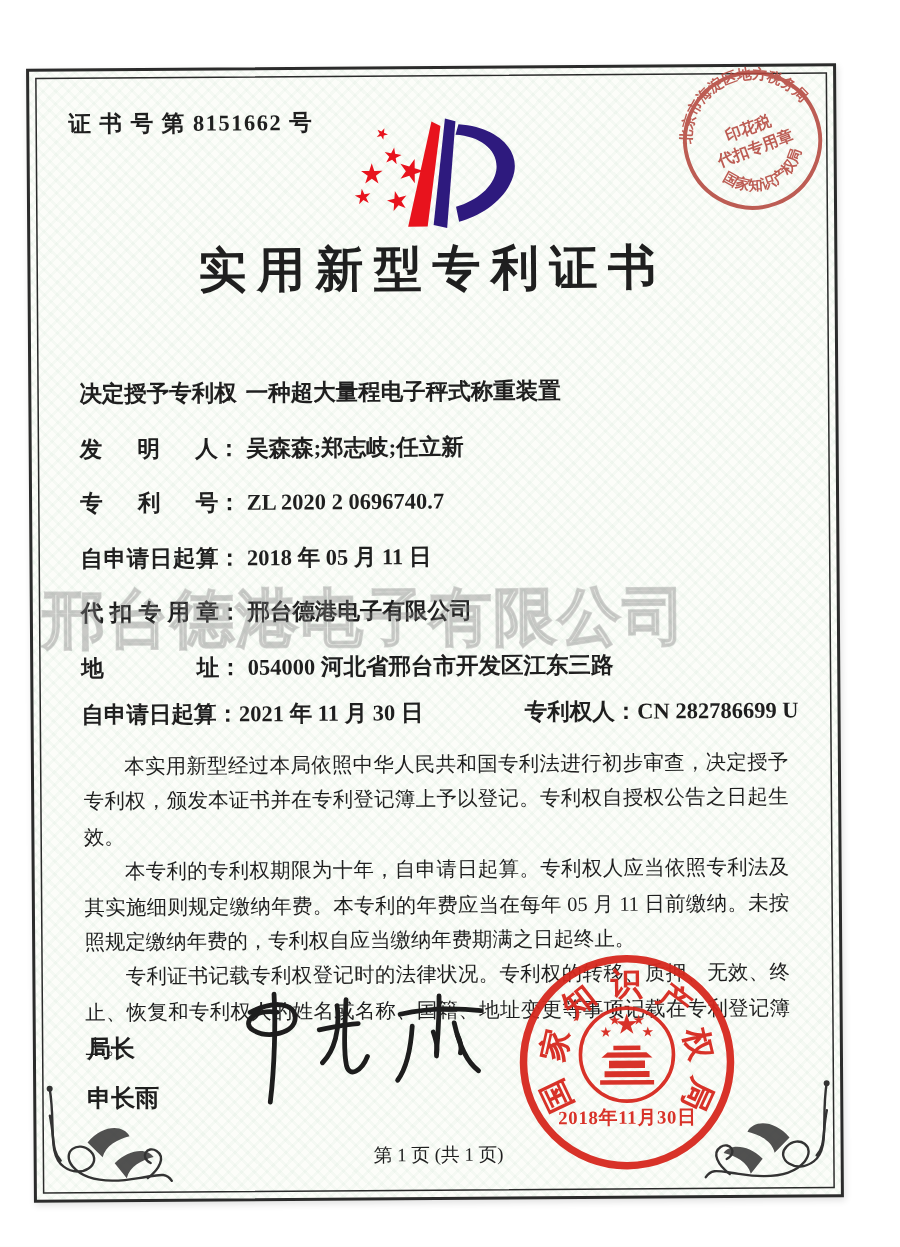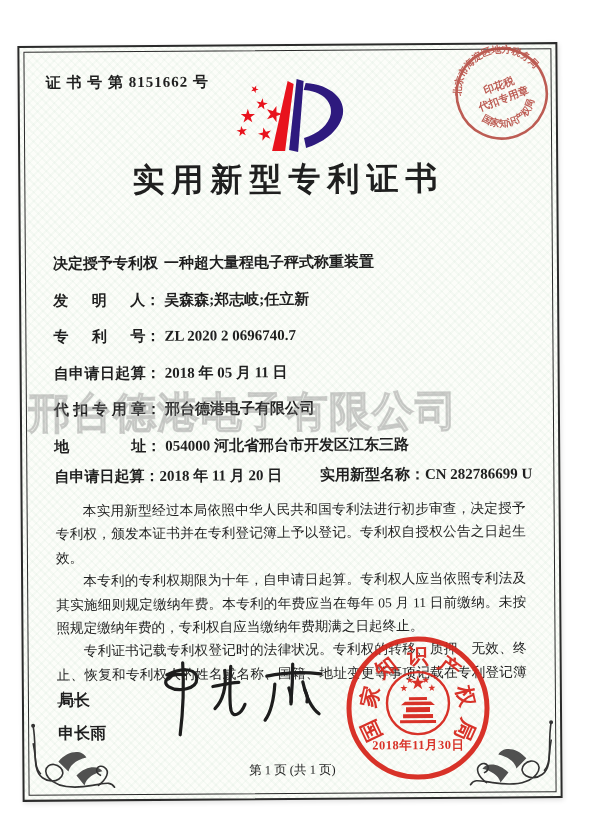--- a/index.html
+++ b/index.html
@@ -105,22 +105,22 @@
     </div>
     <div class="f-row">
       <span class="f-label">代扣专用章</span><span class="f-colon">：</span><span class="f-value">邢台德港电子有限公司</span>
     </div>
     <div class="f-row">
       <span class="f-label">地址</span><span class="f-colon">：</span><span class="f-value">054000 河北省邢台市开发区江东三路</span>
     </div>
   </div>
 
   <div class="grant-row">
-    <span><span>自申请日起算</span><span>：</span><span>2018 年 11 月 20 日</span></span>
-    <span><span>实用新型名称</span><span>：</span><span>CN 282786699 U</span></span>
+    <span><span>自申请日起算</span><span>：</span><span>2021 年 11 月 30 日</span></span>
+    <span><span>专利权人</span><span>：</span><span>CN 282786699 U</span></span>
   </div>
 
   <div class="paragraphs">
     <p>本实用新型经过本局依照中华人民共和国专利法进行初步审查，决定授予专利权，颁发本证书并在专利登记簿上予以登记。专利权自授权公告之日起生效。</p>
     <p>本专利的专利权期限为十年，自申请日起算。专利权人应当依照专利法及其实施细则规定缴纳年费。本专利的年费应当在每年 05 月 11 日前缴纳。未按照规定缴纳年费的，专利权自应当缴纳年费期满之日起终止。</p>
     <p>专利证书记载专利权登记时的法律状况。专利权的转移、质押、无效、终止、恢复和专利权人的姓名或名称、国籍、地址变更等事项记载在专利登记簿上。</p>
   </div>
 
   <div class="signer">
     <div>局长</div>

